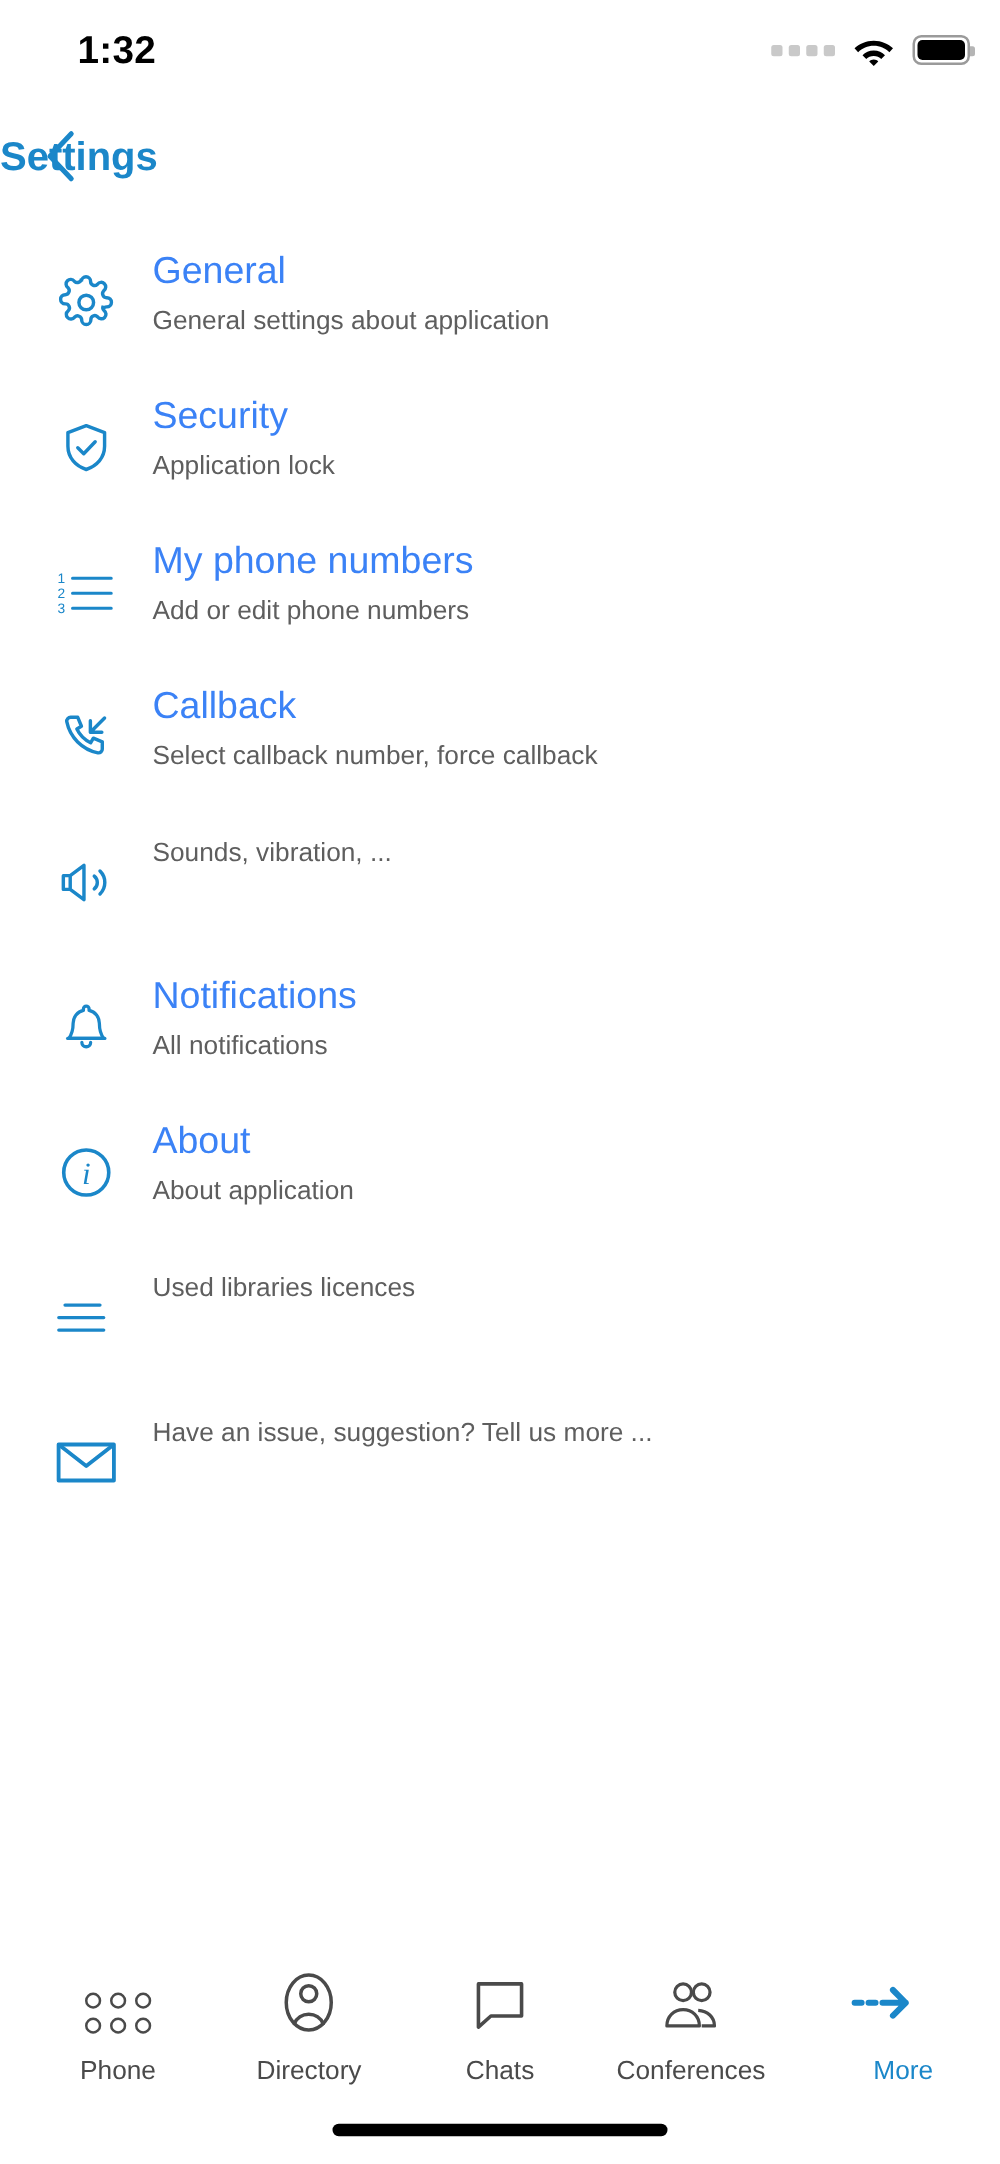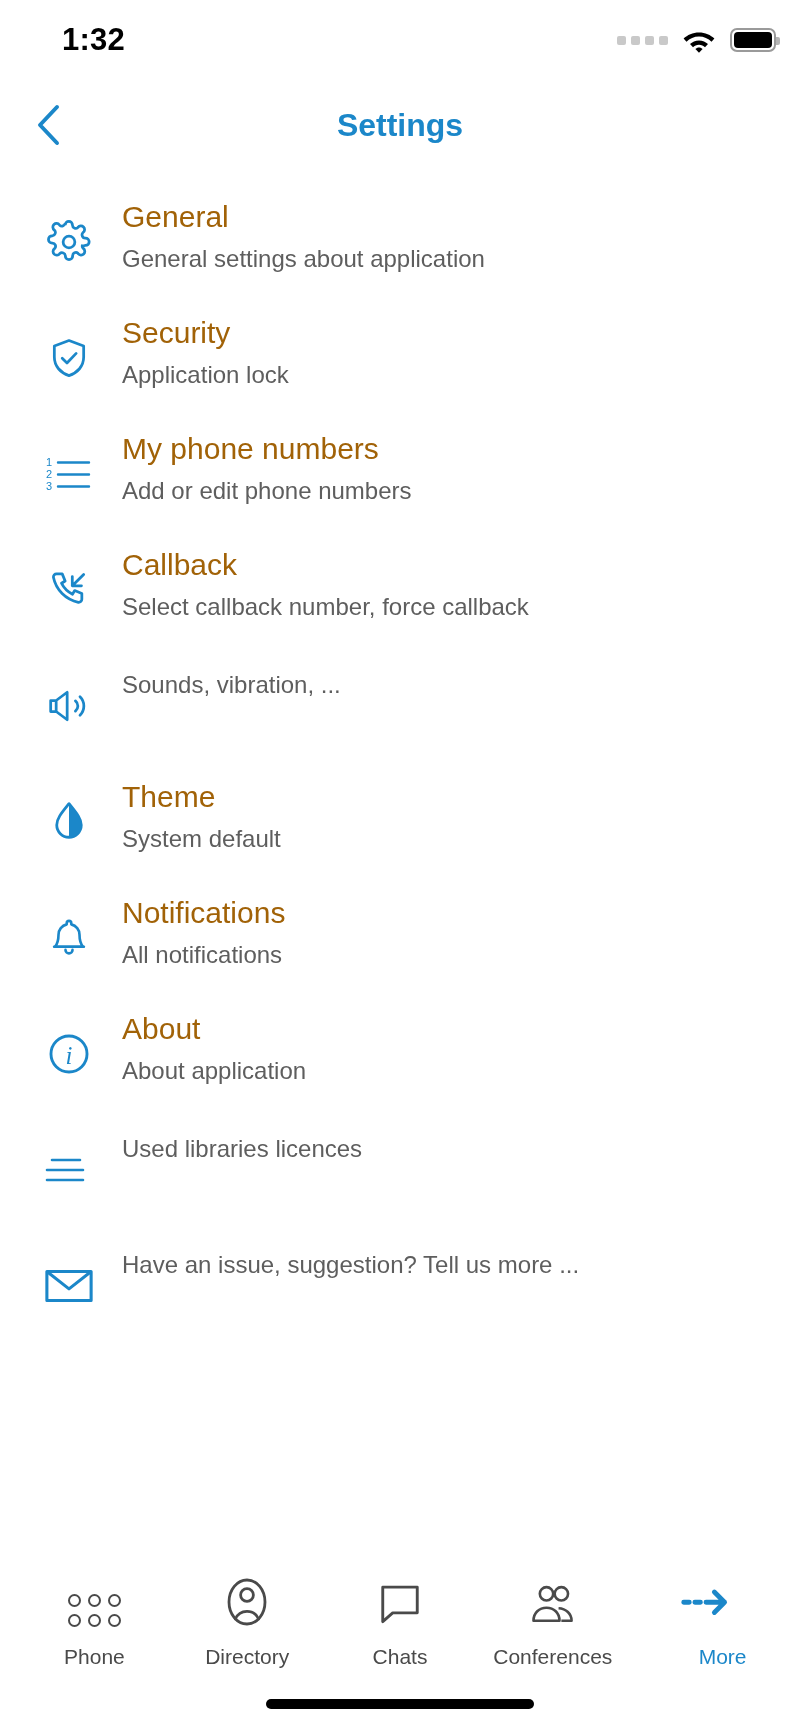--- a/index.html
+++ b/index.html
@@ -29,21 +29,21 @@
   }
   .batt b { display:block; width:100%; height:100%; background:#000; border-radius:4px; }
   .batt:after {
     content:""; position:absolute; right:-6px; top:7px;
     width:4px; height:8px; background:#b5b5b5; border-radius:0 2px 2px 0;
   }
 
   
   .navbar {
     height:90px; position:relative; display:flex;
-    align-items:center; justify-content:center;
+    align-items:center; justify-content:flex-start;
   }
   .nav-back {
     position:absolute; left:26px; top:50%; transform:translateY(-50%);
     width:44px; height:52px; display:flex; align-items:center; justify-content:center;
     cursor:pointer;
   }
   .nav-title {
     font-size:32px; font-weight:bold; color:#1b87c9;
   }
 
@@ -52,24 +52,24 @@
   .row {
     display:flex; align-items:flex-start;
     padding:0 30px 0 32px; height:116px; cursor:pointer;
   }
   .row-icon {
     width:74px; min-width:74px; height:116px;
     display:flex; align-items:center; justify-content:center;
   }
   .row-text { padding-left:16px; padding-top:14px; }
   .row-title {
-    font-size:30px; color:#a16207; line-height:1.25; font-weight:normal;
+    font-size:30px; color:#3b82f6; line-height:1.25; font-weight:normal;
   }
   .row-sub {
-    font-size:24px; color:#5e5e5e; line-height:1.3; margin-top:7px;
+    font-size:21px; color:#5e5e5e; line-height:1.3; margin-top:7px;
   }
 
   
   .tabbar {
     position:absolute; left:0; right:0; bottom:62px;
     display:flex; align-items:flex-end; justify-content:space-around;
     padding:0 18px;
   }
   .tab {
     flex:1; display:flex; flex-direction:column;
@@ -182,32 +182,20 @@
         <svg width="48" height="44" viewBox="0 0 26 24" fill="none" stroke="#1b87c9" stroke-width="1.5">
           <path d="M3 9h3V15H3zM6 9l6-4.5v15L6 15z" stroke-linejoin="round"></path>
           <path d="M16.5 9.2a3.6 3.6 0 010 5.6M19 7a7 7 0 010 10" stroke-linecap="round"></path>
         </svg>
       </div>
       <div class="row-text">
         <div class="row-sub">Sounds, vibration, ...</div>
       </div>
     </div>
 
-    <div class="row">
-      <div class="row-icon">
-        <svg width="42" height="46" viewBox="0 0 24 26" fill="none">
-          <path d="M12 2.5c4 5 7 8.4 7 12.2a7 7 0 11-14 0c0-3.8 3-7.2 7-12.2z" stroke="#1b87c9" stroke-width="1.6" stroke-linejoin="round" fill="none"></path>
-          <path d="M12 2.5c4 5 7 8.4 7 12.2a7 7 0 01-7 7z" fill="#1b87c9"></path>
-        </svg>
-      </div>
-      <div class="row-text">
-        <div class="row-title">Theme</div>
-        <div class="row-sub">System default</div>
-      </div>
-    </div>
 
     <div class="row">
       <div class="row-icon">
         <svg width="42" height="46" viewBox="0 0 24 26" fill="none" stroke="#1b87c9" stroke-width="1.5">
           <path d="M12 3.2a1.3 1.3 0 011.3 1.3v.7a6 6 0 014.7 5.9c0 4 1.2 5.9 2 6.9H4c.8-1 2-2.9 2-6.9a6 6 0 014.7-5.9v-.7A1.3 1.3 0 0112 3.2z" stroke-linejoin="round"></path>
           <path d="M3.5 18h17" stroke-linecap="round"></path>
           <path d="M10 19.8a2 2 0 004 0" stroke-linecap="round"></path>
         </svg>
       </div>
       <div class="row-text">

